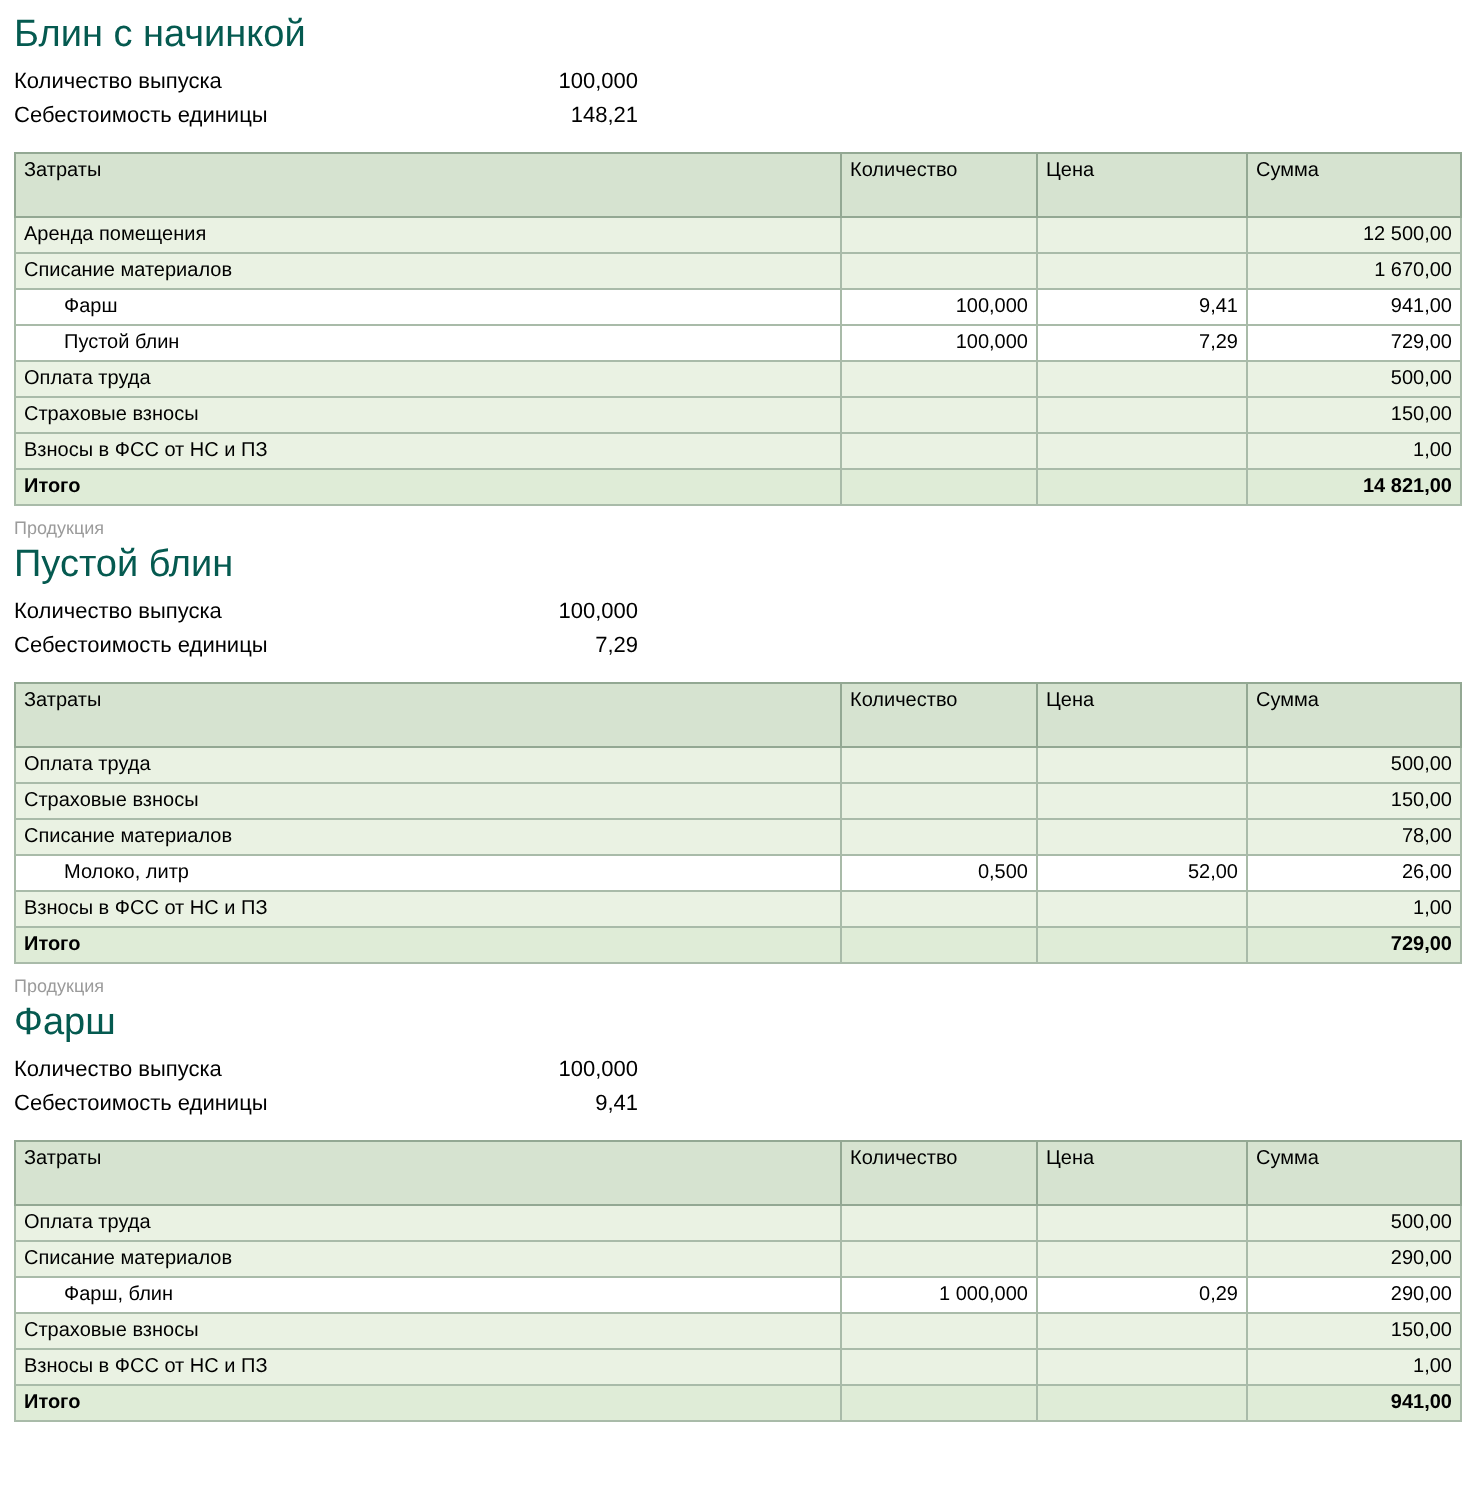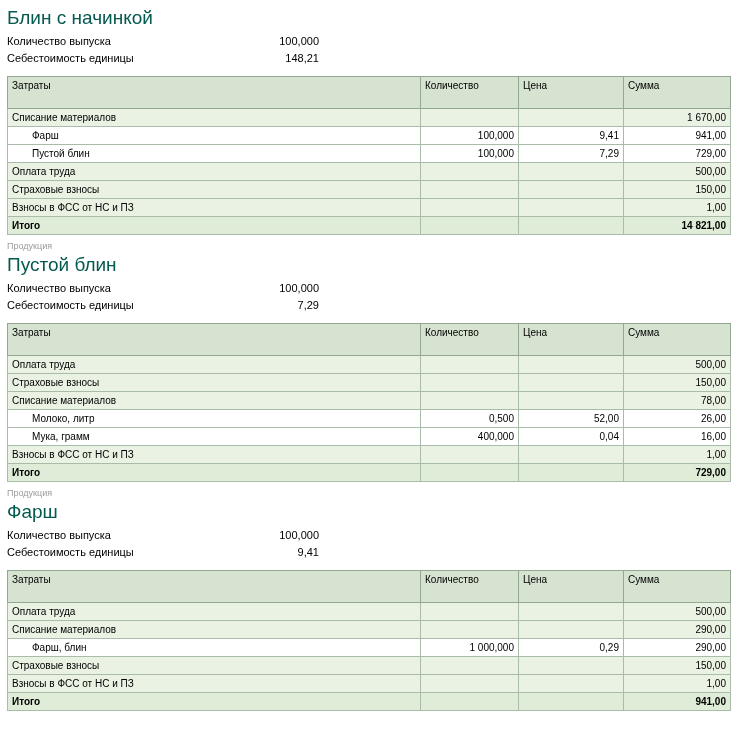--- a/index.html
+++ b/index.html
@@ -80,20 +80,26 @@
       <thead>
         <tr>
           <th class="col-head-name">Затраты</th>
           <th>Количество</th>
           <th>Цена</th>
           <th>Сумма</th>
         </tr>
       </thead>
       <tbody>
           <tr class="row-group">
+            <td class="col-name">Аренда помещения</td>
+            <td class="col-num"></td>
+            <td class="col-num"></td>
+            <td class="col-num">12 500,00</td>
+          </tr>
+          <tr class="row-group">
             <td class="col-name">Списание материалов</td>
             <td class="col-num"></td>
             <td class="col-num"></td>
             <td class="col-num">1 670,00</td>
           </tr>
           <tr class="row-detail">
             <td class="col-name">Фарш</td>
             <td class="col-num">100,000</td>
             <td class="col-num">9,41</td>
             <td class="col-num">941,00</td>
@@ -178,26 +184,20 @@
             <td class="col-num"></td>
             <td class="col-num"></td>
             <td class="col-num">78,00</td>
           </tr>
           <tr class="row-detail">
             <td class="col-name">Молоко, литр</td>
             <td class="col-num">0,500</td>
             <td class="col-num">52,00</td>
             <td class="col-num">26,00</td>
           </tr>
-          <tr class="row-detail">
-            <td class="col-name">Мука, грамм</td>
-            <td class="col-num">400,000</td>
-            <td class="col-num">0,04</td>
-            <td class="col-num">16,00</td>
-          </tr>
           <tr class="row-group">
             <td class="col-name">Взносы в ФСС от НС и ПЗ</td>
             <td class="col-num"></td>
             <td class="col-num"></td>
             <td class="col-num">1,00</td>
           </tr>
           <tr class="row-total">
             <td class="col-name">Итого</td>
             <td class="col-num"></td>
             <td class="col-num"></td>

